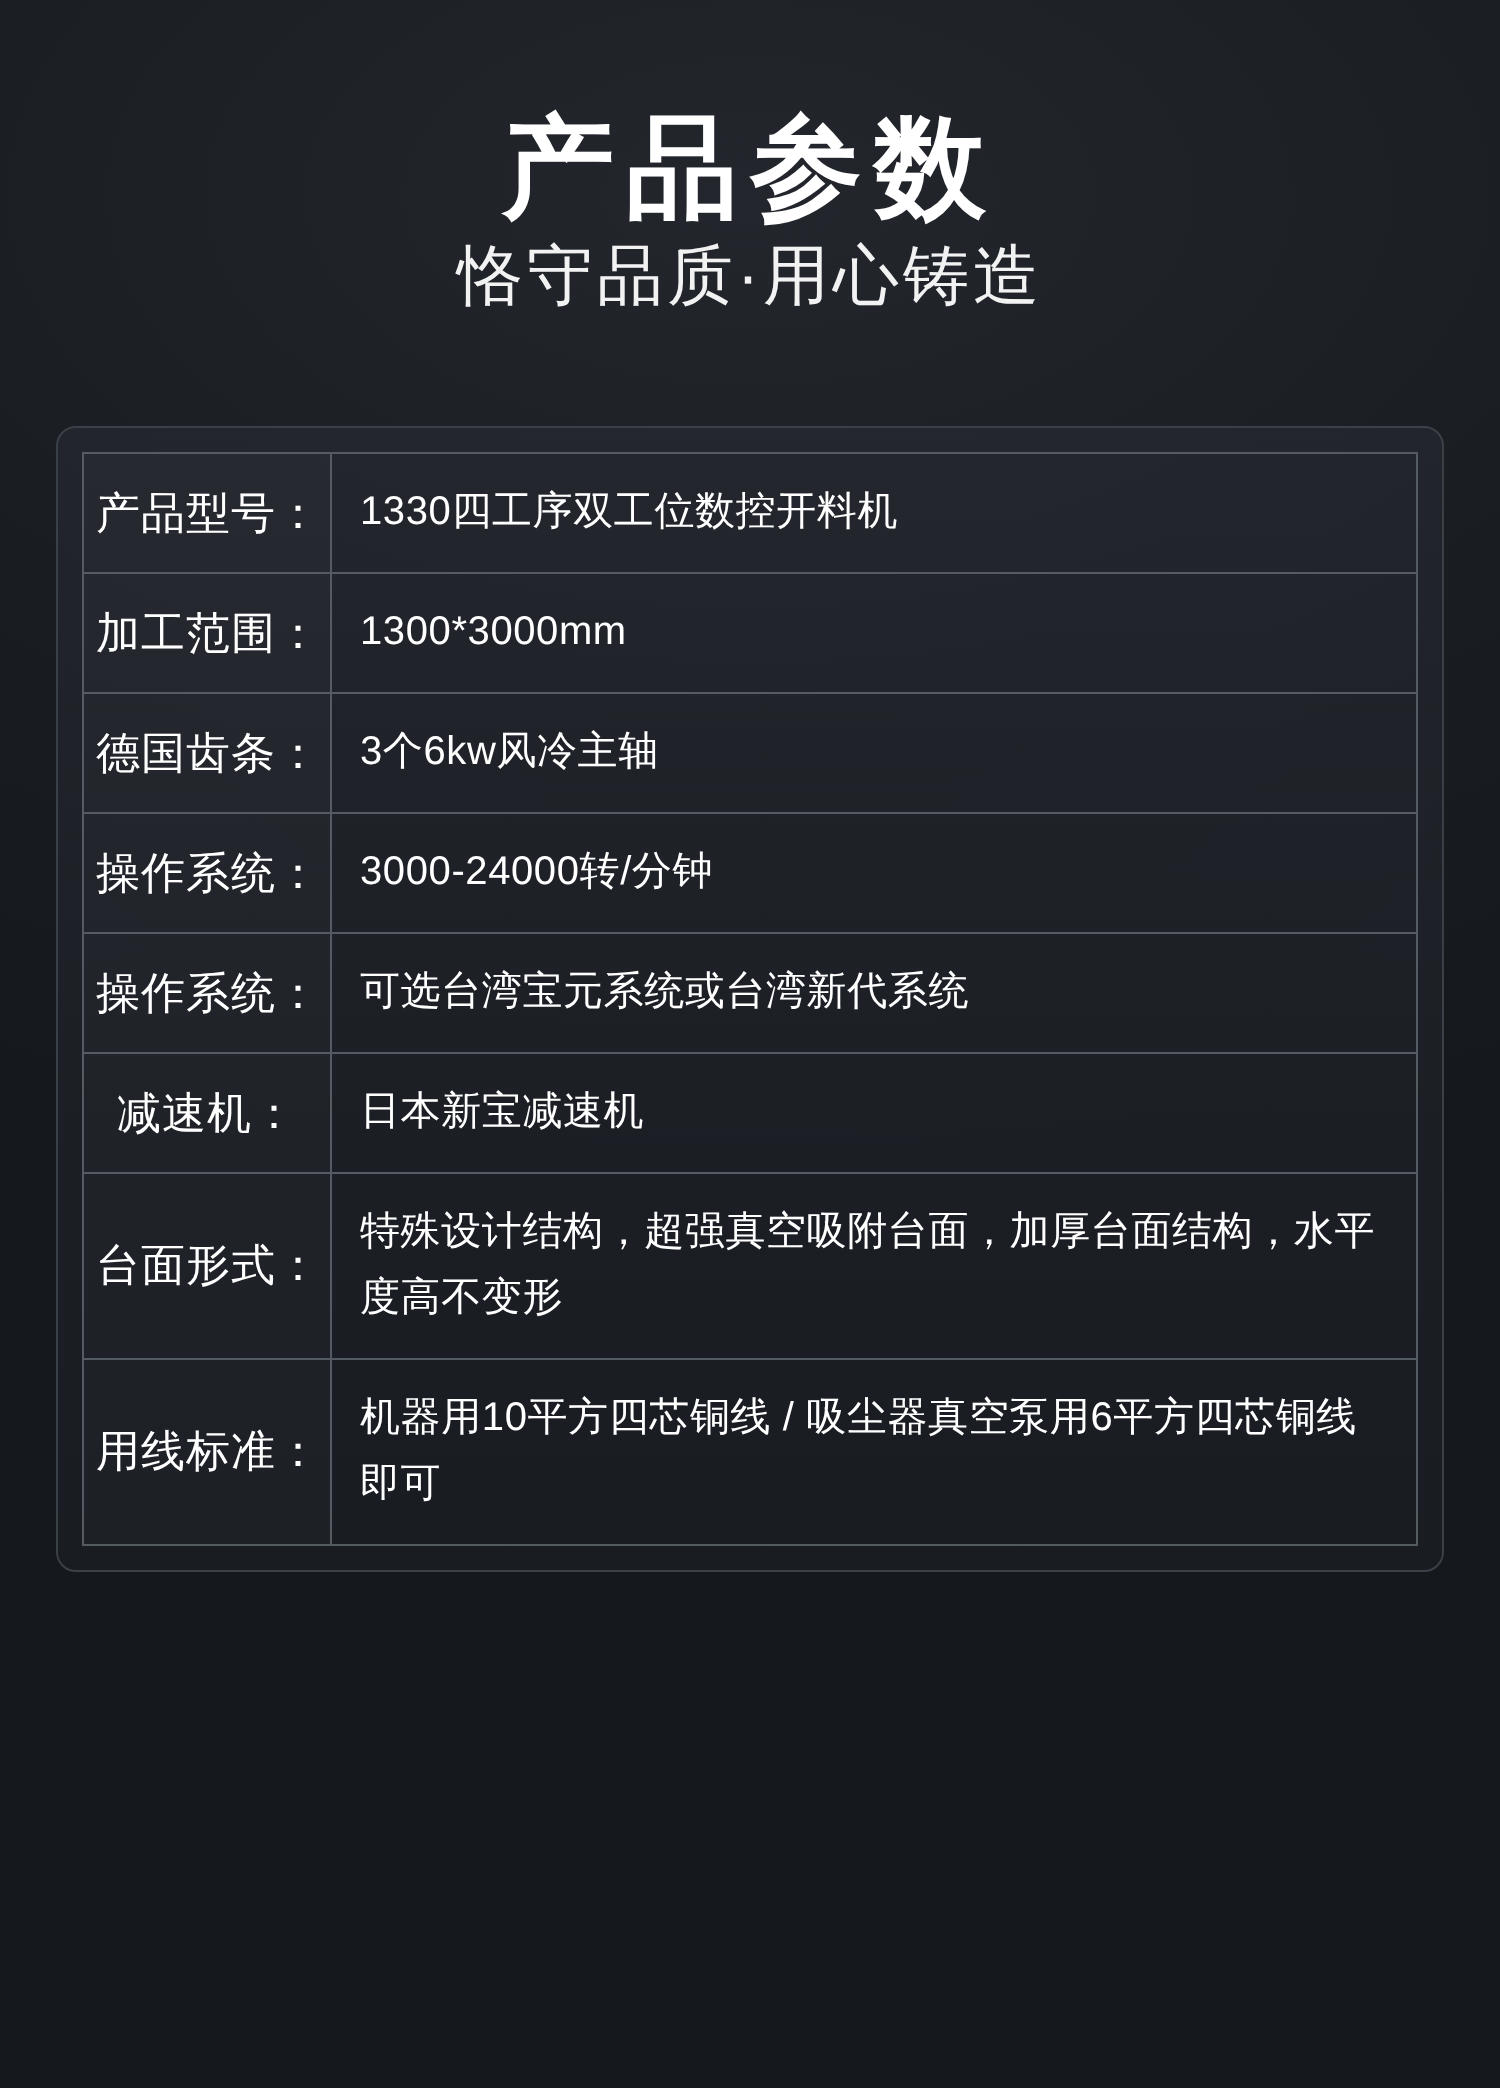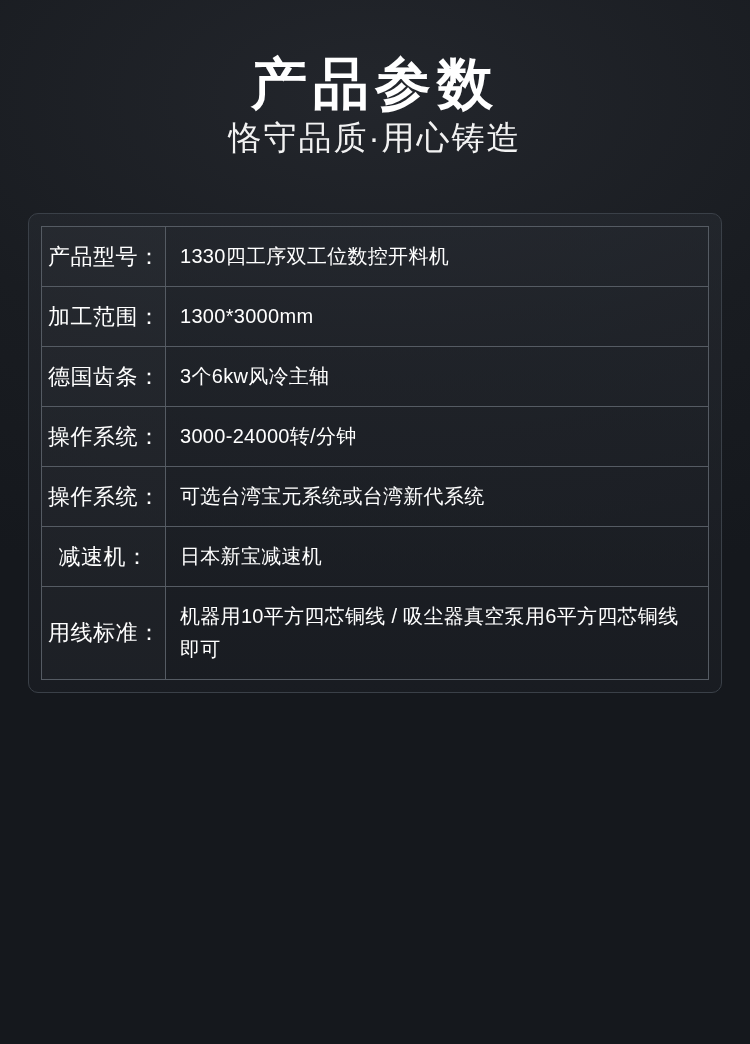--- a/index.html
+++ b/index.html
@@ -107,20 +107,24 @@
         </tr>
         <tr>
           <td class="key">操作系统：</td>
           <td class="val">可选台湾宝元系统或台湾新代系统</td>
         </tr>
         <tr>
           <td class="key">减速机：</td>
           <td class="val">日本新宝减速机</td>
         </tr>
         <tr>
+          <td class="key">台面形式：</td>
+          <td class="val">特殊设计结构，超强真空吸附台面，加厚台面结构，水平度高不变形</td>
+        </tr>
+        <tr>
           <td class="key">用线标准：</td>
           <td class="val">机器用10平方四芯铜线 / 吸尘器真空泵用6平方四芯铜线即可</td>
         </tr>
       </tbody>
     </table>
   </div>
 
 </div>
 
 </body></html>

